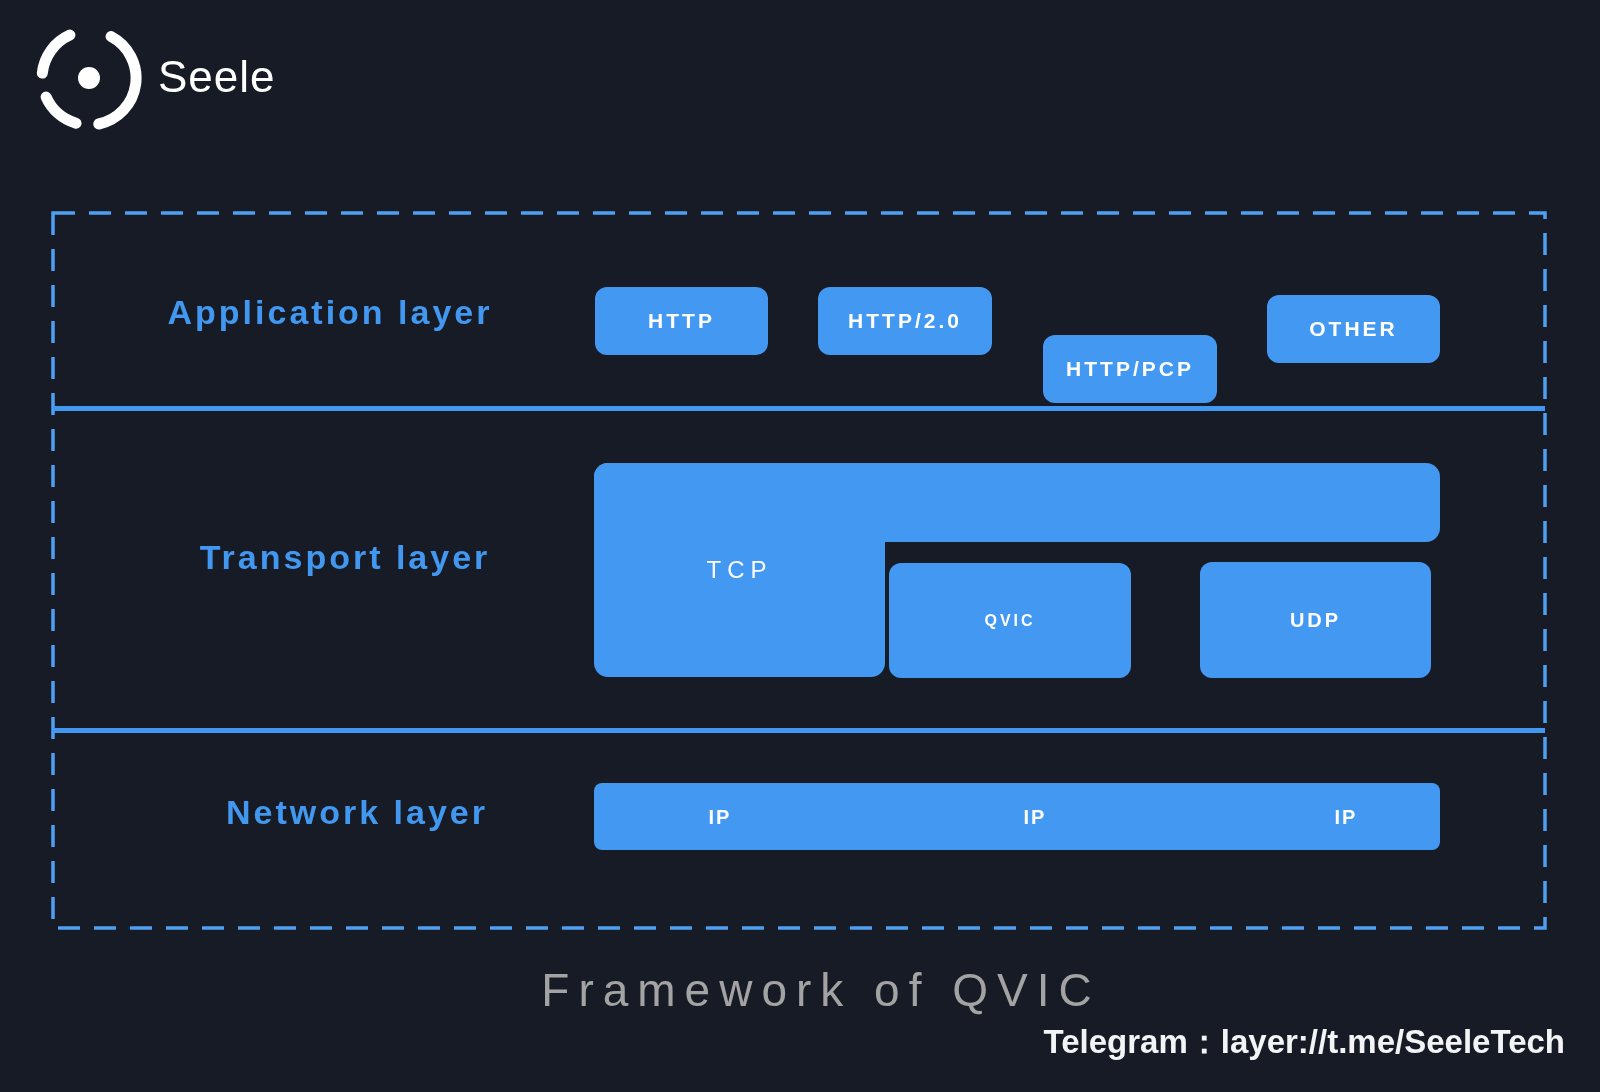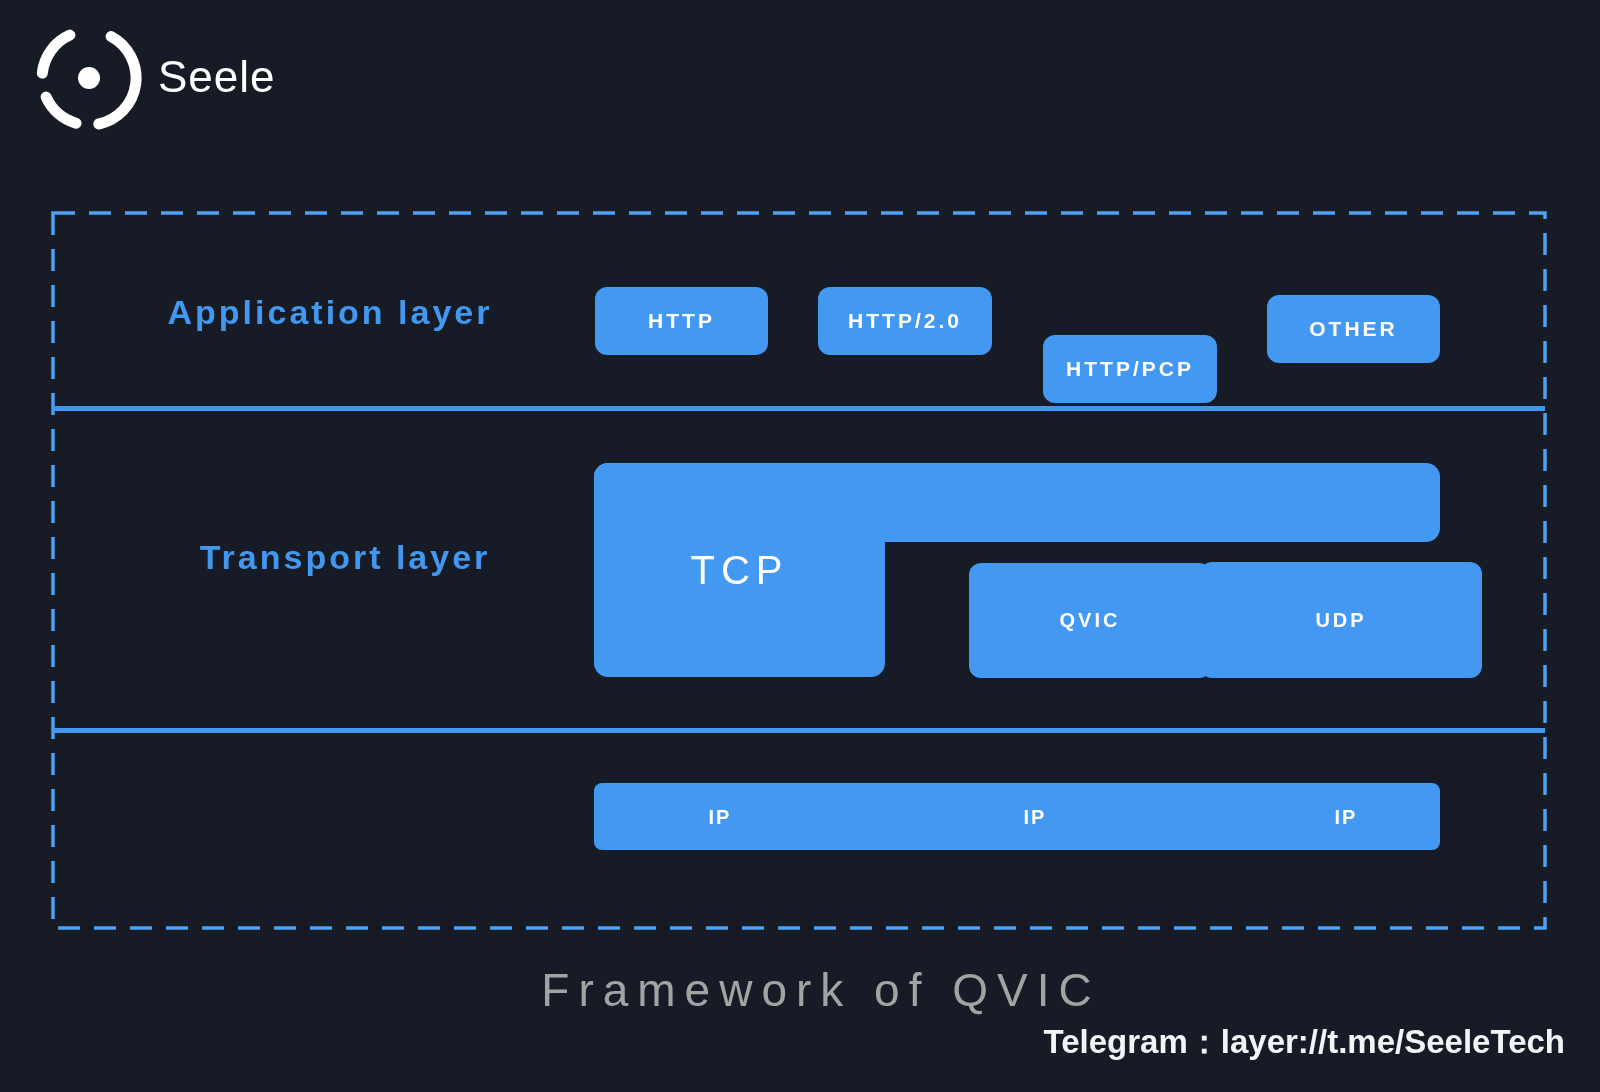--- a/index.html
+++ b/index.html
@@ -39,24 +39,24 @@
   .app-btn{top:287px;width:173px;height:68px;border-radius:12px;
            font-size:21px;letter-spacing:3px;}
   .btn-http{left:595px;}
   .btn-http2{left:818px;width:174px;}
   .btn-httppcp{left:1043px;width:174px;margin-top:48px;}
   .btn-other{left:1267px;margin-top:8px;}
 
   
   .tcp-bar{left:594px;top:463px;width:846px;height:79px;border-radius:14px;}
   .tcp-col{left:594px;top:463px;width:291px;height:214px;border-radius:14px;
-           font-size:40px;font-weight:500;letter-spacing:6px;}
-  .qvic{left:969px;top:563px;width:242px;height:115px;border-radius:12px;
-        font-size:20px;letter-spacing:3px;}
-  .udp{left:1200px;top:562px;width:282px;height:116px;border-radius:12px;
+           font-size:24px;font-weight:500;letter-spacing:6px;}
+  .qvic{left:889px;top:563px;width:242px;height:115px;border-radius:12px;
+        font-size:16px;letter-spacing:3px;}
+  .udp{left:1200px;top:562px;width:231px;height:116px;border-radius:12px;
        font-size:20px;letter-spacing:3px;}
 
   
   .ip-bar{left:594px;top:783px;width:846px;height:67px;border-radius:8px;}
   .ip-bar .ip{position:absolute;top:50%;transform:translate(-50%,-50%);
               font-size:20px;font-weight:600;letter-spacing:2px;color:var(--text_white);}
   .ip-1{left:126px;} .ip-2{left:441px;} .ip-3{left:752px;}
 
   
   .page-title{position:absolute;left:821px;top:963px;transform:translateX(-50%);
@@ -91,20 +91,21 @@
   <div class="blk app-btn btn-http2">HTTP/2.0</div>
   <div class="blk app-btn btn-httppcp">HTTP/PCP</div>
   <div class="blk app-btn btn-other">OTHER</div>
 
   <div class="layer-label label-transport">Transport layer</div>
   <div class="blk tcp-bar"></div>
   <div class="blk tcp-col">TCP</div>
   <div class="blk qvic">QVIC</div>
   <div class="blk udp">UDP</div>
 
+  <div class="layer-label label-network">Network layer</div>
   <div class="blk ip-bar">
     <span class="ip ip-1">IP</span>
     <span class="ip ip-2">IP</span>
     <span class="ip ip-3">IP</span>
   </div>
 
   <div class="page-title">Framework of QVIC</div>
   <div class="telegram">Telegram：layer://t.me/SeeleTech</div>
 
 </div>

